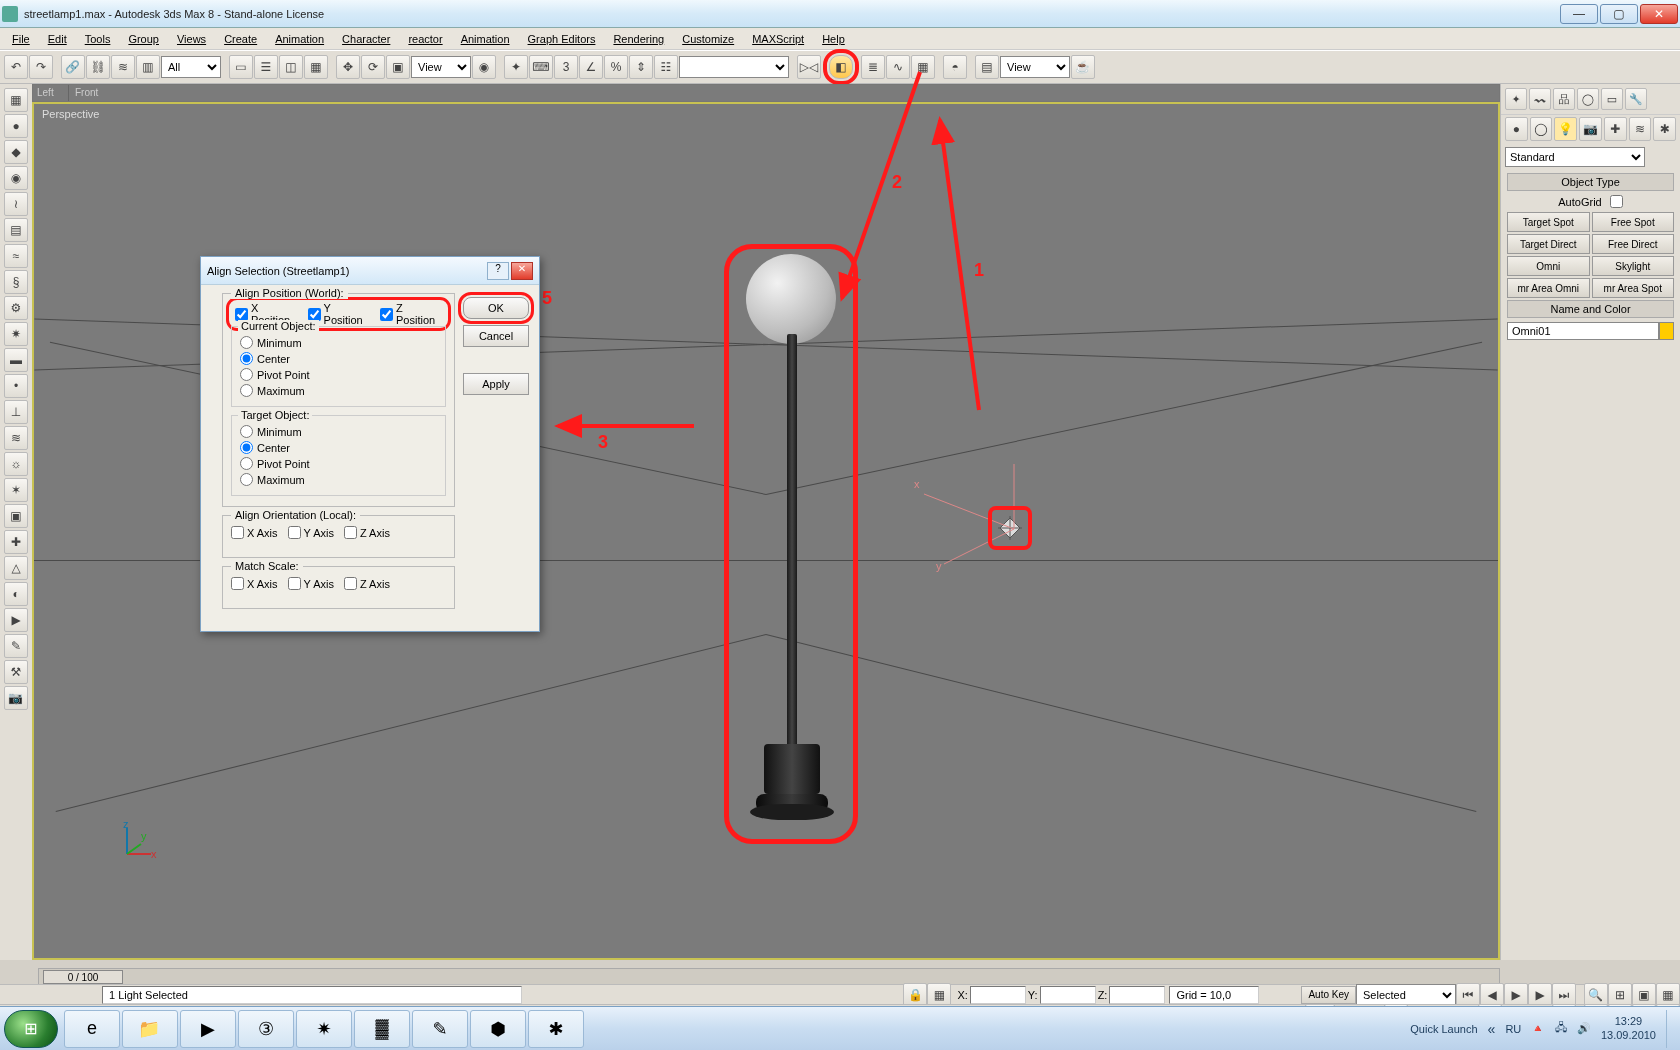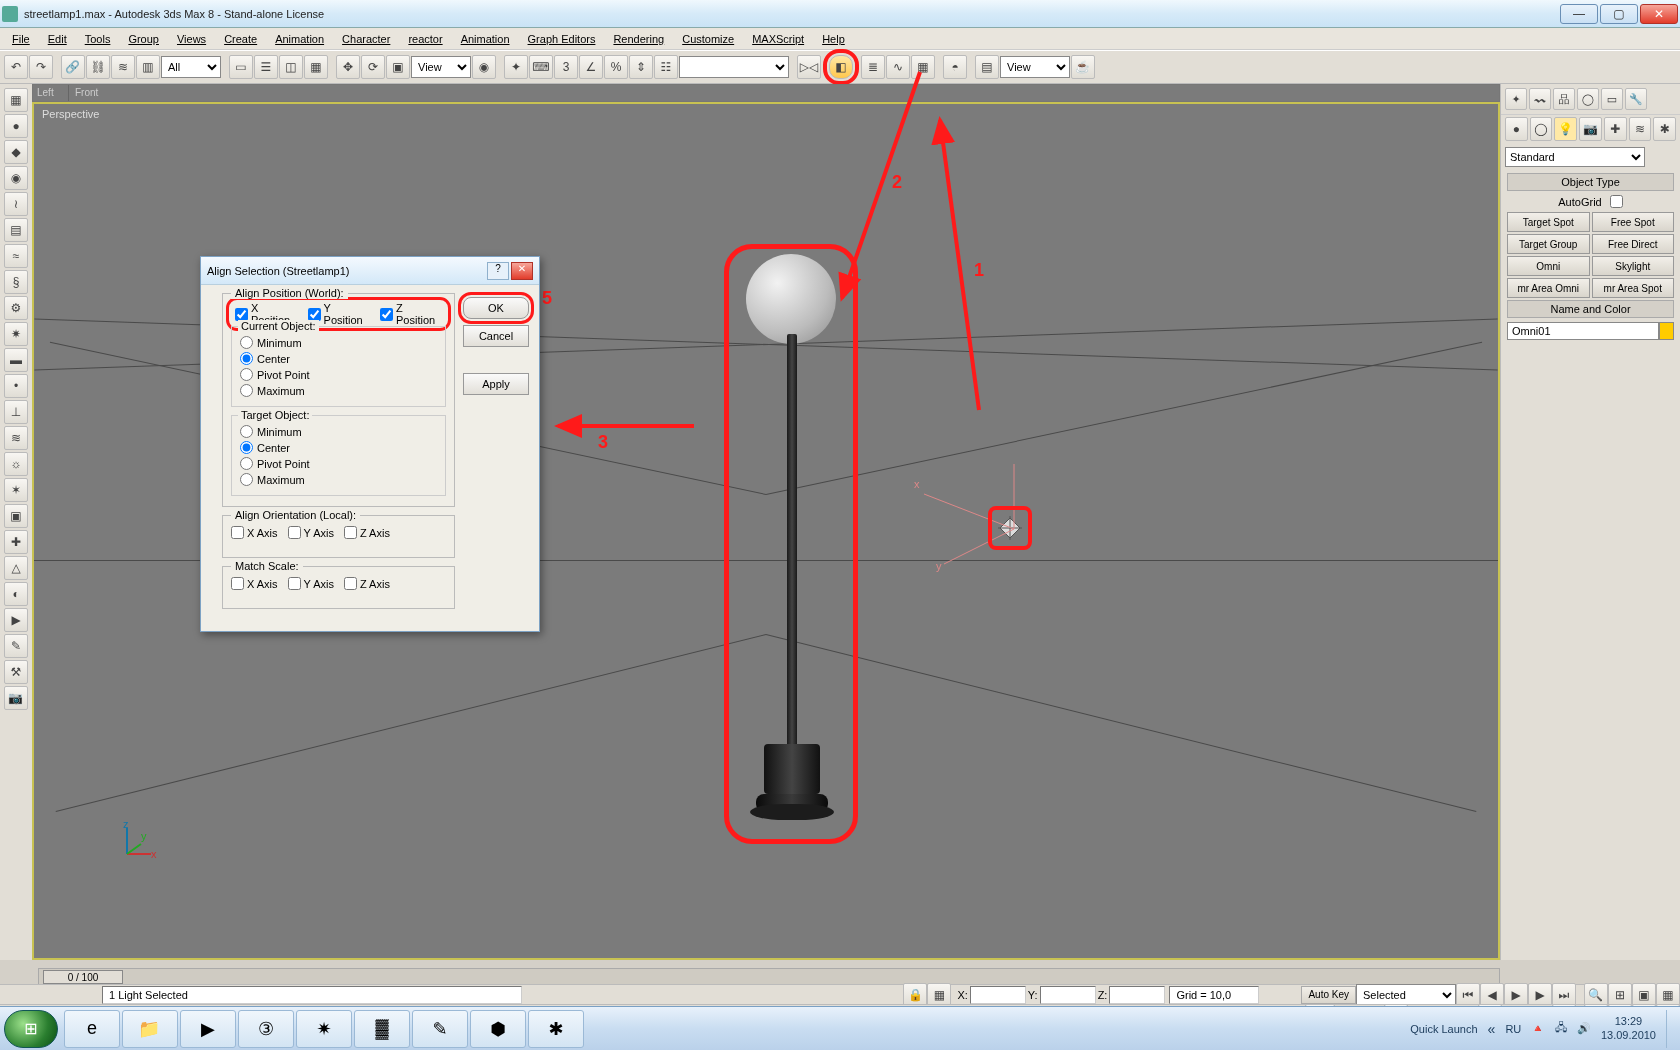--- a/index.html
+++ b/index.html
@@ -297,21 +297,21 @@
   </div>
   <select class="panel-sel"><option>Standard</option></select>
   <div class="rollout-hdr">Object Type</div>
   <div class="autogrid-row">
       <span>AutoGrid</span>
       <input type="checkbox" style="">
     </div>
   <div class="btn-grid">
     <button>Target Spot</button>
     <button>Free Spot</button>
-    <button>Target Group</button>
+    <button>Target Direct</button>
     <button>Free Direct</button>
     <button>Omni</button>
     <button>Skylight</button>
     <button>mr Area Omni</button>
     <button>mr Area Spot</button>
   </div>
   <div class="rollout-hdr">Name and Color</div>
   <div class="name-input">
     <input value="Omni01" style="">
     <div class="swatch"></div>

